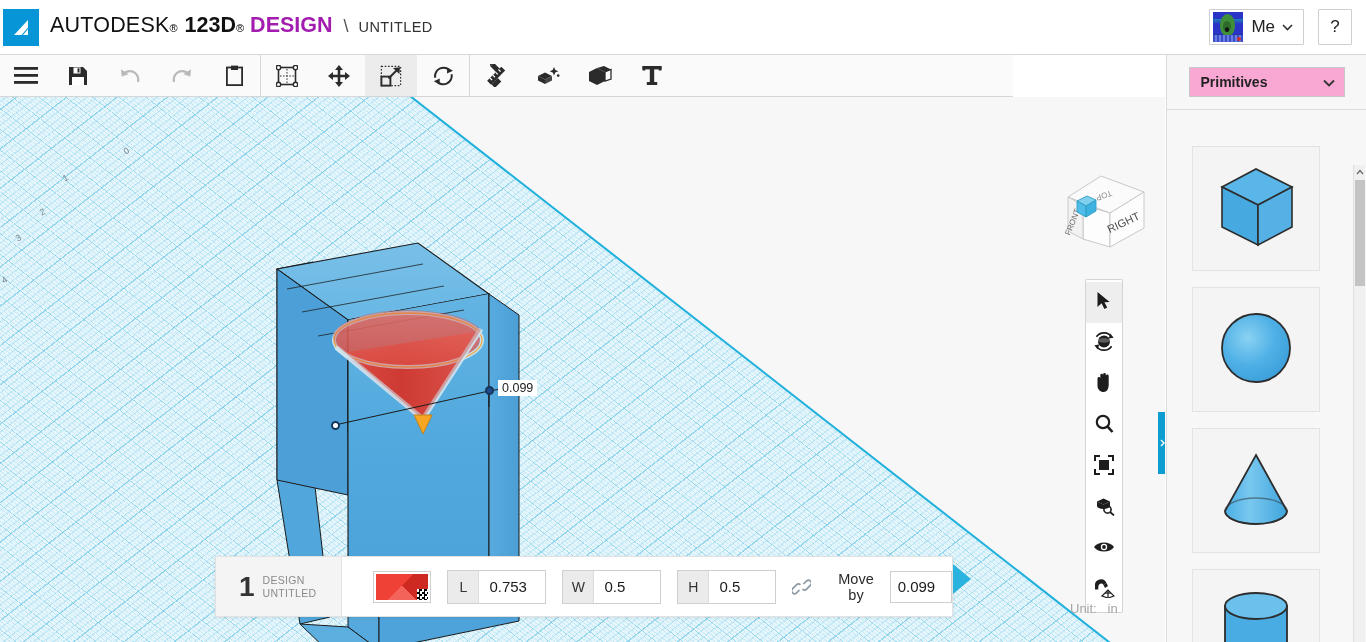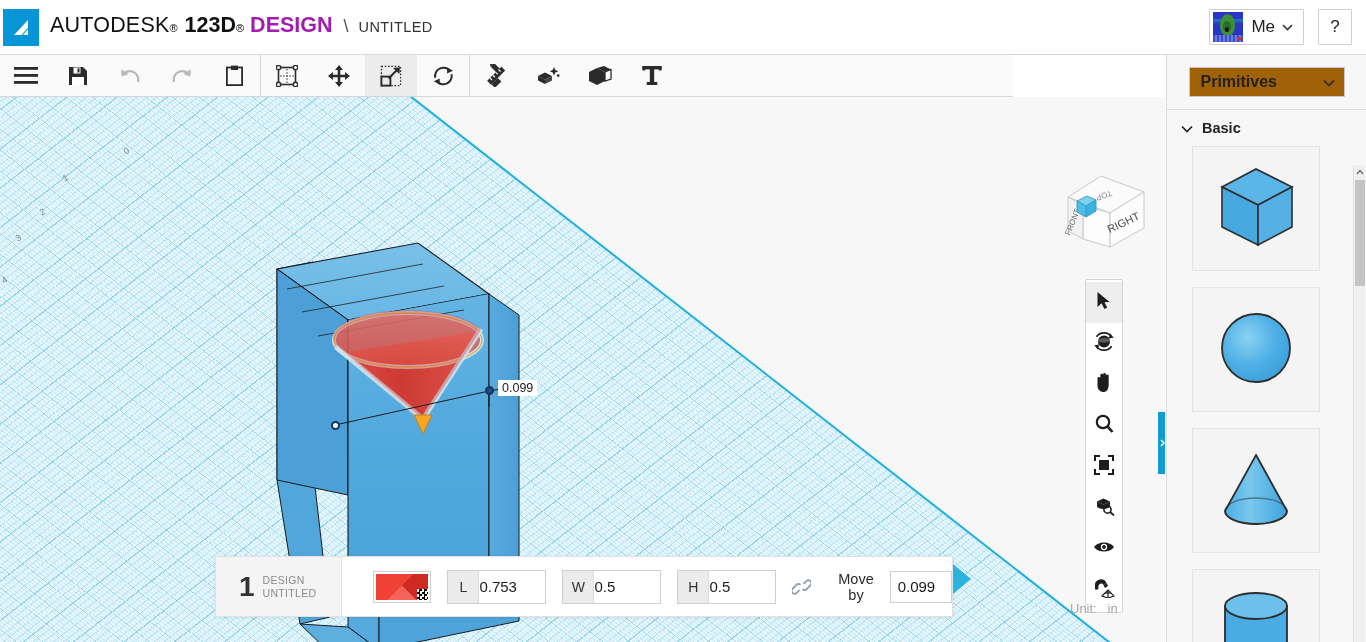--- a/index.html
+++ b/index.html
@@ -195,21 +195,21 @@
   .dim-field {
     margin-left: 16px; height: 34px; border: 1px solid #cfcfcf;
     display: flex; align-items: stretch; background: #fff;
   }
   .dim-key {
     width: 31px; background: #ebebeb; border-right: 1px solid #dcdcdc;
     display: flex; align-items: center; justify-content: center;
     font-size: 14px; color: #333;
   }
   .dim-val {
-    width: 66px; display: flex; align-items: center; 
+    width: 66px; display: flex; align-items: center; padding-left: 10px;
     font-size: 15px; color: #1a1a1a;
   }
   #link-icon { margin-left: 16px; display: flex; align-items: center; }
   #moveby-label { margin-left: 19px; font-size: 14.5px; color: #2a2a2a; text-align: center; }
   #moveby-field {
     margin-left: 8px; height: 32px; width: 66px; border: 1px solid #cfcfcf;
     background: #fff; display: flex; align-items: center; padding-left: 7px;
     font-size: 15px; color: #1a1a1a;
   }
   #commit-arrow {
@@ -223,23 +223,23 @@
   
   #right-panel {
     position: absolute; left: 1166px; top: 55px; width: 200px; height: 587px;
     background: #f7f7f7; border-left: 1px solid #dcdcdc;
   }
   #panel-top {
     height: 55px; border-bottom: 1px solid #dcdcdc; background: #f7f7f7;
     display: flex; align-items: center; justify-content: center;
   }
   #category-select {
-    width: 156px; height: 30px; background: #a16207; border: 1px solid #c8c8c8;
+    width: 156px; height: 30px; background: #f9a8d4; border: 1px solid #c8c8c8;
     display: flex; align-items: center; justify-content: space-between;
-    padding: 0 9px 0 11px; font-size: 16px; color: #222; font-weight: bold;
+    padding: 0 9px 0 11px; font-size: 14px; color: #222; font-weight: bold;
   }
   #section-header {
     height: 36px; display: flex; align-items: center; padding-left: 14px;
   }
   #section-header .sec-title {
     font-size: 14.5px; font-weight: bold; color: #222; margin-left: 9px;
   }
   #thumb-list {
     position: absolute; left: 0; top: 91px; width: 186px; bottom: 0;
     padding-left: 25px; overflow: hidden;
@@ -707,28 +707,20 @@
     <div id="category-select">
       <span>Primitives</span>
       <span>
         <svg width="12" height="8" viewBox="0 0 12 8">
             <path d="M1 1.5 L6 6.5 L11 1.5" fill="none" stroke="#333" stroke-width="1.8"></path>
           </svg>
       </span>
     </div>
   </div>
 
-  <div id="section-header">
-    <span>
-      <svg width="12" height="8" viewBox="0 0 12 8">
-          <path d="M1 1.5 L6 6.5 L11 1.5" fill="none" stroke="#222" stroke-width="1.7"></path>
-        </svg>
-    </span>
-    <span class="sec-title">Basic</span>
-  </div>
 
   <div id="thumb-list">
 
     <div class="thumb">
       <span>
         <svg width="96" height="96" viewBox="0 0 96 96">
           <path d="M14,28 L48,10 L84,28 L50,46 Z" fill="#5ab6e8" stroke="#2d2d2d" stroke-width="1.6"></path>
           <path d="M14,28 L50,46 L50,86 L14,68 Z" fill="#46a9e0" stroke="#2d2d2d" stroke-width="1.6"></path>
           <path d="M50,46 L84,28 L84,68 L50,86 Z" fill="#55b1e5" stroke="#2d2d2d" stroke-width="1.6"></path>
         </svg>

